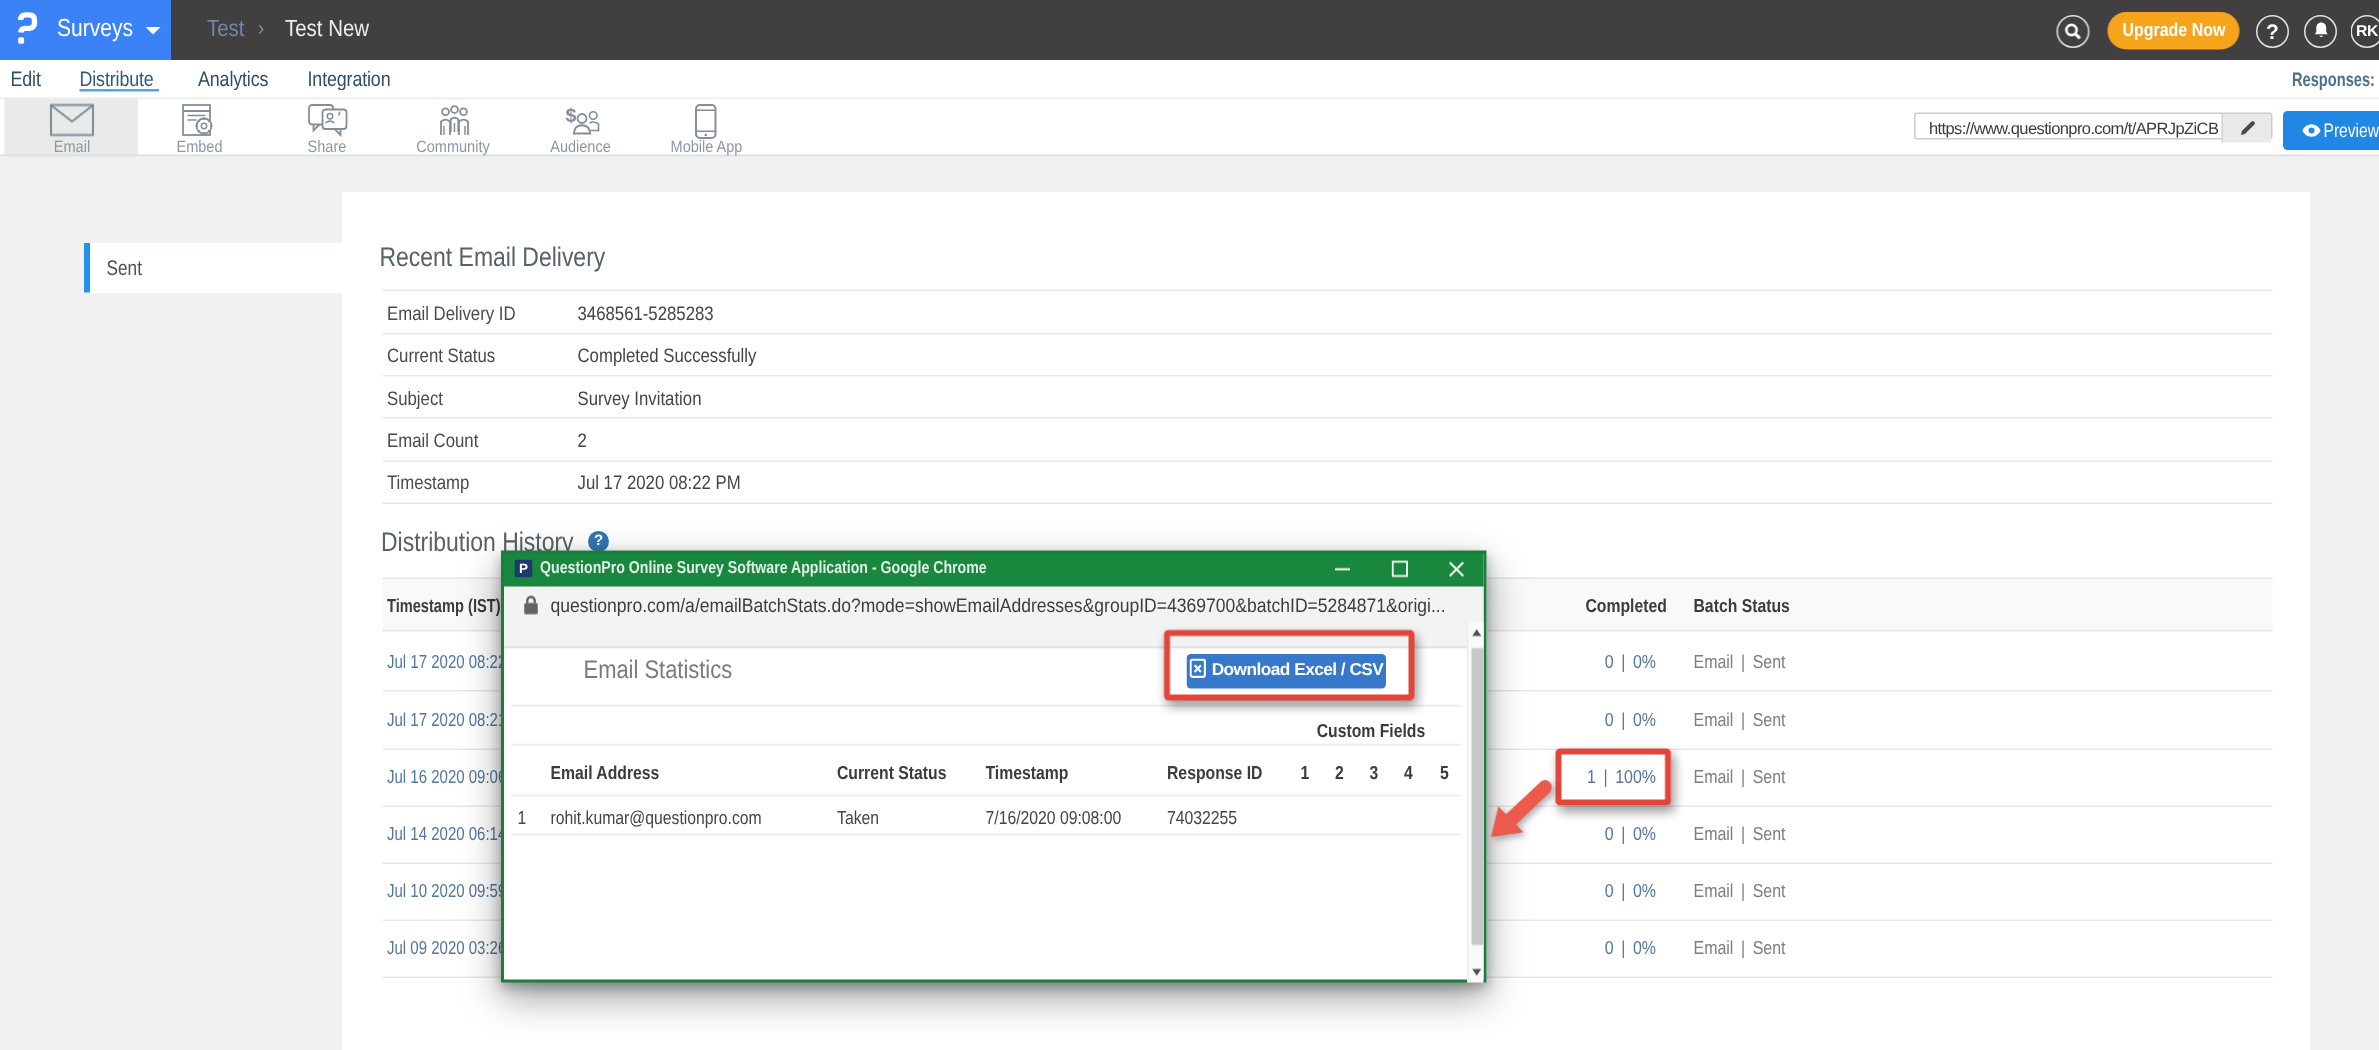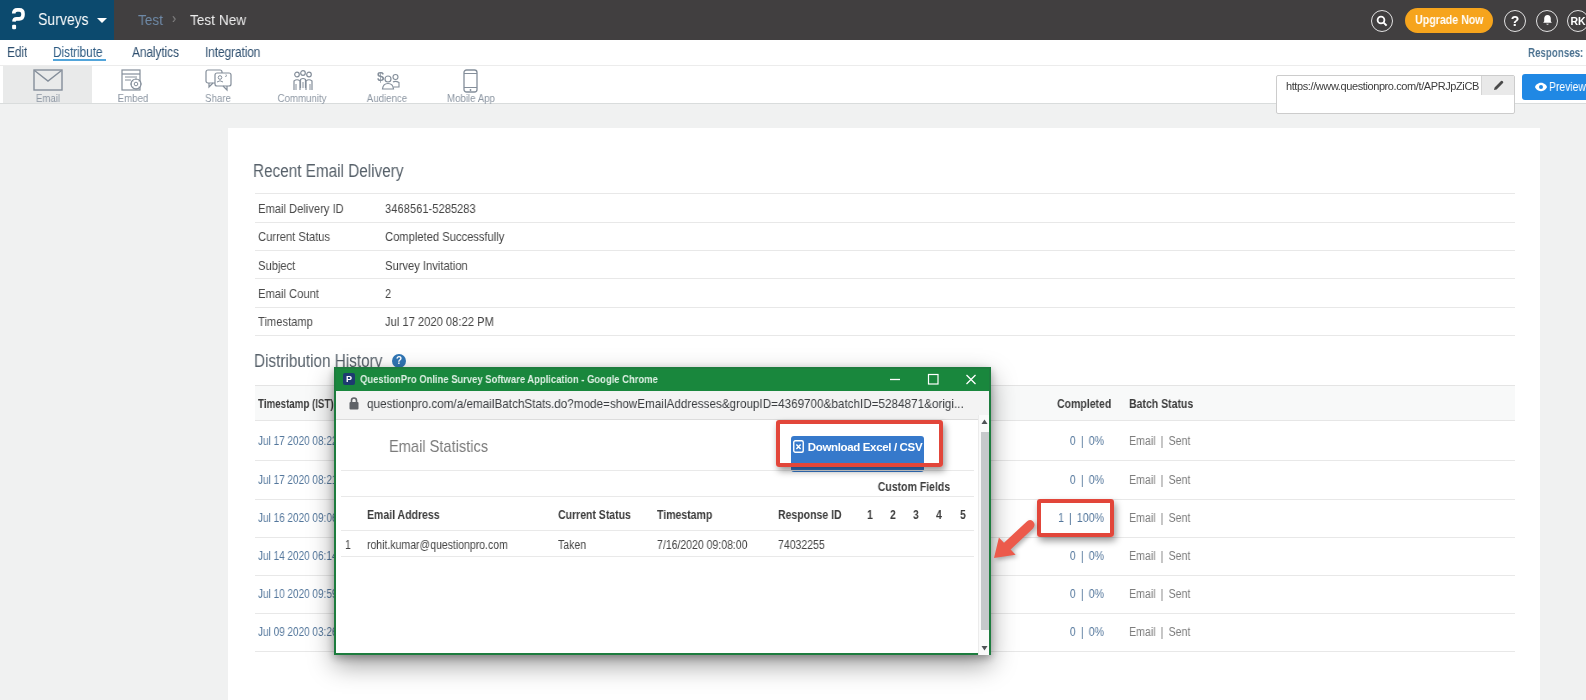--- a/index.html
+++ b/index.html
@@ -4,21 +4,21 @@
 <style>
 * { margin:0; padding:0; box-sizing:border-box; }
 html,body { width:1586px; height:700px; overflow:hidden; }
 body { font-family:"Liberation Sans", sans-serif; -webkit-font-smoothing:antialiased; }
 #app span, .tlabel, .cir, #helpc, #pfav, #dlbtn, #upgrade, .sitem { will-change:transform; }
 #app { position:relative; width:1586px; height:700px; background:#f0f1f1; overflow:hidden; }
 .abs { position:absolute; }
 
 
 #topbar { position:absolute; left:0; top:0; width:1586px; height:40px; background:#413f40; }
-#blueblock { position:absolute; left:0; top:0; width:114px; height:40px; background:#0c4a6e; }
+#blueblock { position:absolute; left:0; top:0; width:114px; height:40px; background:#3b82f6; }
 #surveys { position:absolute; left:38px; top:10px; color:#fff; font-size:16.5px; transform:scaleX(.85); transform-origin:0 0; }
 #caret { position:absolute; left:97px; top:18px; width:0; height:0; border-left:5px solid transparent; border-right:5px solid transparent; border-top:5px solid #fff; }
 .crumb { position:absolute; top:11px; font-size:15.5px; transform:scaleX(.88); transform-origin:0 0; }
 #crumb1 { left:138px; color:#6e89a6; }
 #crumbsep { left:172px; color:#8d8d8d; font-size:14px; top:10px;}
 #crumb2 { left:190px; color:#ececec; }
 .cir { position:absolute; top:10px; width:22px; height:22px; border:1.5px solid rgba(255,255,255,.85); border-radius:50%; color:#fff; text-align:center; }
 #upgrade { position:absolute; left:1405px; top:8px; width:88px; height:25px; background:#f6a41c; border-radius:13px; color:#fff; font-weight:bold; font-size:12.5px; text-align:center; line-height:25px; }
 #upgrade span { display:inline-block; transform:scaleX(.85); transform-origin:50% 0; }
 
@@ -51,27 +51,27 @@
 .dth { position:absolute; font-size:12.5px; font-weight:bold; color:#3c3c3c; white-space:nowrap; transform:scaleX(.84); transform-origin:0 0; }
 .ts { position:absolute; left:258px; font-size:12.5px; color:#54779c; white-space:nowrap; transform:scaleX(.8); transform-origin:0 0; }
 .cmp { position:absolute; width:100px; right:482px; text-align:right; font-size:12.5px; color:#54779c; white-space:nowrap; transform:scaleX(.85); transform-origin:100% 0; }
 .bst { position:absolute; left:1129px; font-size:12.5px; color:#7d7d7d; white-space:nowrap; transform:scaleX(.85); transform-origin:0 0; }
 
 
 #popup { position:absolute; left:334px; top:367px; width:657px; height:288px; background:#fff; border:2px solid #1d7c3e; box-shadow:0 10px 24px rgba(0,0,0,.38), 0 3px 8px rgba(0,0,0,.28); }
 #ptitle { position:absolute; left:0; top:0; width:653px; height:22px; background:#19873d; }
 #pfav { position:absolute; left:7px; top:4px; width:12px; height:12px; background:#1d3a70; border-radius:2px; color:#fff; font-size:9px; font-weight:bold; text-align:center; line-height:12px; }
 #ptext { position:absolute; left:24px; top:4px; font-size:11.5px; color:#ddefe3; font-weight:bold; white-space:nowrap; transform:scaleX(.82); transform-origin:0 0; }
-#purl { position:absolute; left:0; top:22px; width:653px; height:29px; background:#f3f3f3; border-bottom:1px solid #dcdcdc; }
+#purl { position:absolute; left:0; top:22px; width:653px; height:41px; background:#f3f3f3; border-bottom:1px solid #dcdcdc; }
 #purltext { position:absolute; left:31px; top:5px; font-size:13px; color:#3a3d40; white-space:nowrap; transform:scaleX(.9); transform-origin:0 0; }
 .pline { position:absolute; left:5px; width:633px; height:1px; background:#e9e9e9; }
 .pth { position:absolute; font-size:12.5px; font-weight:bold; color:#3c3c3c; white-space:nowrap; transform:scaleX(.84); transform-origin:0 0; }
 .ptd { position:absolute; font-size:12.5px; color:#454545; white-space:nowrap; transform:scaleX(.84); transform-origin:0 0; }
 #estat { position:absolute; left:53px; top:68px; font-size:17px; color:#7b7b7b; transform:scaleX(.86); transform-origin:0 0; }
-#dlbtn { position:absolute; left:455px; top:67px; width:133px; height:36px; background:#3679cb; border-radius:3px; color:#fff; font-size:11.5px; font-weight:bold; letter-spacing:-0.35px; text-align:center; line-height:23px; }
+#dlbtn { position:absolute; left:455px; top:67px; width:133px; height:23px; background:#3679cb; border-radius:3px; color:#fff; font-size:11.5px; font-weight:bold; letter-spacing:-0.35px; text-align:center; line-height:23px; }
 #cfields { position:absolute; right:39px; top:111px; font-size:12.5px; font-weight:bold; color:#3b3b3b; transform:scaleX(.84); transform-origin:100% 0; }
 #pscroll { position:absolute; left:642px; top:46px; width:11px; height:240px; background:#fafafa; border-left:1px solid #ececec; }
 #pthumb { position:absolute; left:1.5px; top:17px; width:8px; height:198px; background:#c6c9cb; }
 
 
 .redbox { position:absolute; border:4px solid #e2463a; border-radius:3px; box-shadow:2px 4px 7px rgba(0,0,0,.4); }
 </style>
 </head>
 <body>
 <div id="app">
@@ -161,39 +161,40 @@
       <path d="M8.5 20 Q9 14.5 14 14.5 Q19 14.5 19.5 20 Z" fill="none" stroke="#848e9a" stroke-width="1.2"></path>
       <circle cx="21.5" cy="8" r="2.5" fill="none" stroke="#848e9a" stroke-width="1.1"></circle>
       <path d="M19 13 Q21.5 11.5 25 13.5 L25 18 L19.5 18" fill="none" stroke="#848e9a" stroke-width="1.1"></path>
     </svg>
     <svg class="ticon" style="left:463px" width="15" height="24" viewBox="0 0 15 24">
       <rect x="1" y="1" width="13" height="22" rx="2.5" fill="none" stroke="#848e9a" stroke-width="1.3"></rect>
       <line x1="1" y1="4.5" x2="14" y2="4.5" stroke="#848e9a" stroke-width="1"></line>
       <line x1="1" y1="18.5" x2="14" y2="18.5" stroke="#848e9a" stroke-width="1"></line>
       <circle cx="7.5" cy="21" r="0.9" fill="#848e9a"></circle>
     </svg>
-    <div style="position:absolute; left:1276px; top:9px; width:239px; height:39px; background:#fff; border:1px solid #ccc; border-radius:2px;">
+    <div style="position:absolute; left:1276px; top:9px; width:239px; height:18px; background:#fff; border:1px solid #ccc; border-radius:2px;">
       <span style="position:absolute; left:9px; top:4px; font-size:11px; color:#3c3c3c; letter-spacing:-0.4px; white-space:nowrap;">https://www.questionpro.com/t/APRJpZiCB</span>
       <div style="position:absolute; right:0; top:0; width:33px; height:19px; background:#e9e9e9; border-left:1px solid #d5d5d5;">
         <svg style="position:absolute; left:10px; top:3px" width="13" height="13" viewBox="0 0 13 13">
             <path d="M2 11 L2.6 8.4 L9 2 Q9.8 1.2 10.8 2.2 Q11.8 3.2 11 4 L4.6 10.4 Z" fill="#4a4a4a"></path>
           </svg>
       </div>
     </div>
     <div style="position:absolute; left:1522px; top:8px; width:80px; height:26px; background:#2088e4; border-radius:3px;">
       <svg style="position:absolute; left:12px; top:8px" width="14" height="10" viewBox="0 0 16 12">
           <path d="M8 1 C4 1 1.5 4 0.8 6 C1.5 8 4 11 8 11 C12 11 14.5 8 15.2 6 C14.5 4 12 1 8 1 Z" fill="#fff"></path>
           <circle cx="8" cy="6" r="2.4" fill="#2088e4"></circle>
         </svg>
       <span style="position:absolute; left:27px; top:5px; color:#fff; font-size:13px; transform:scaleX(.8); transform-origin:0 0; display:inline-block;">Preview</span>
     </div>
   </div>
 
   <div id="sidebar"></div>
   <div id="contentbg"></div>
+  <div class="sitem" id="sent" style="top:162px"><span>Sent</span></div>
 
   <span class="h2" style="left:253px; top:161px;">Recent Email Delivery</span>
   <div class="line" style="top:193px"></div>
   <div class="line" style="top:222px"></div>
   <div class="line" style="top:250px"></div>
   <div class="line" style="top:278px"></div>
   <div class="line" style="top:307px"></div>
   <div class="line" style="top:335px"></div>
   <span class="dl" style="top:201px">Email Delivery ID</span>
     <span class="dv" style="top:201px">3468561-5285283</span>

